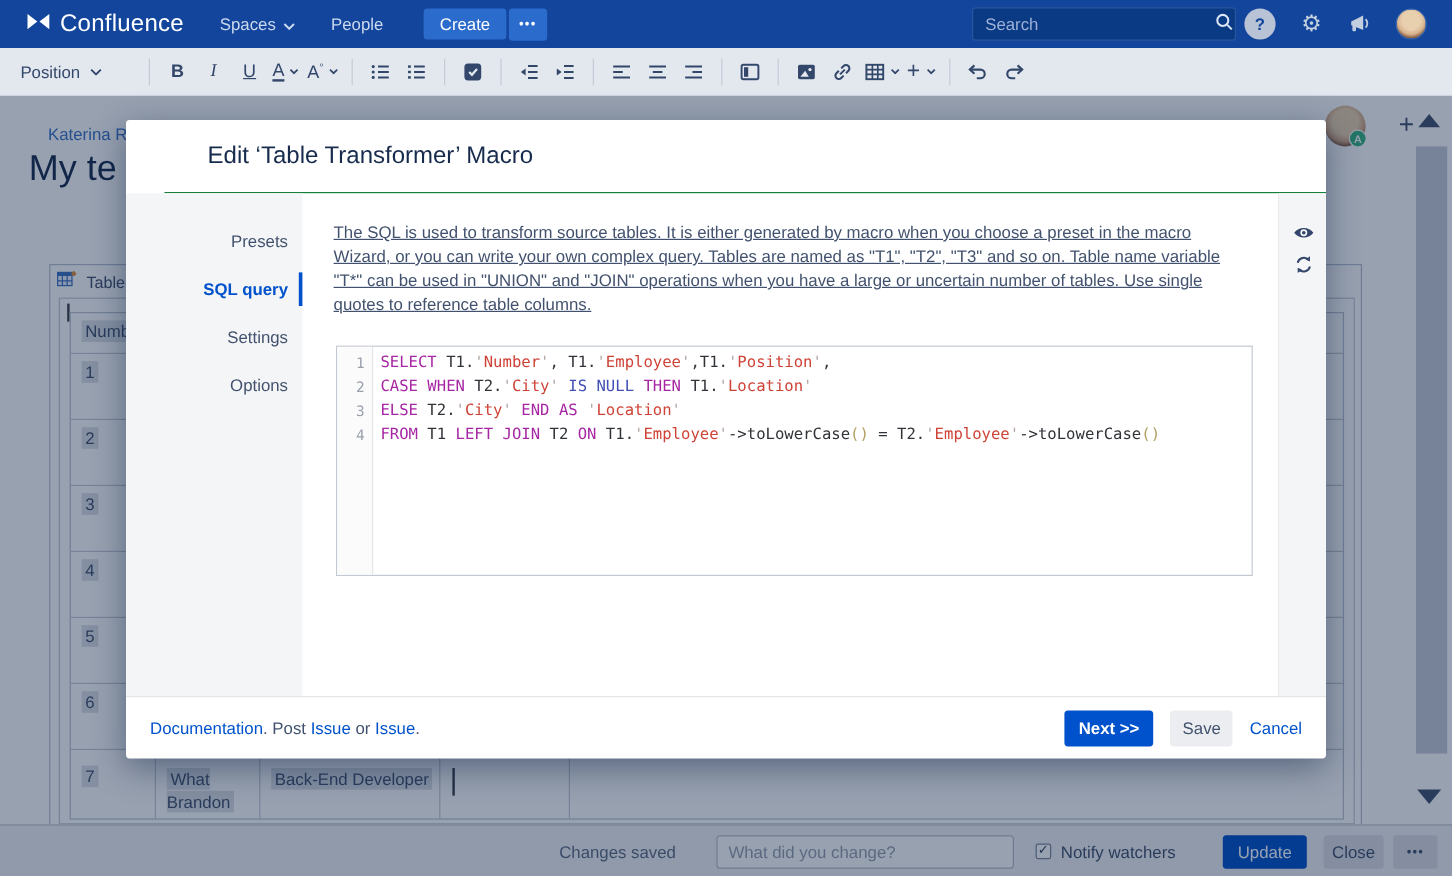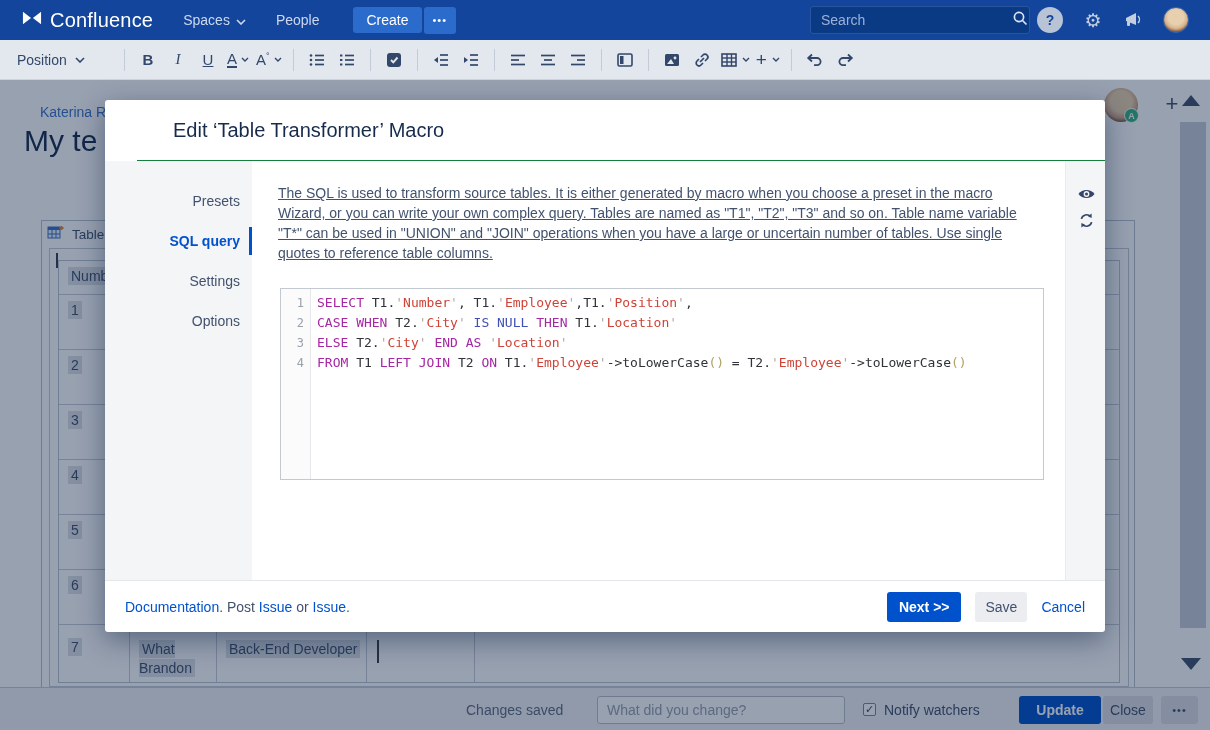--- a/index.html
+++ b/index.html
@@ -98,21 +98,21 @@
   .bb-input { position:absolute; left:597px; top:8px; width:248px; height:28px; border:1px solid #b8bfc9;
               border-radius:3px; background:#fff; font-size:14px; padding:0 9px; outline:none;
               font-family:"Liberation Sans",sans-serif; color:#344563; }
   .bb-input::placeholder { color:#97a0af; }
   .cb { position:absolute; left:863px; top:15px; width:13px; height:13px; background:#fff;
         border:1px solid #7a8699; border-radius:2px; font-size:11px; line-height:11px; text-align:center;
         color:#344563; cursor:pointer; }
   .bb-notify { position:absolute; left:884px; top:14px; }
   .bb-btn { position:absolute; top:8px; height:28px; border-radius:3px; font-size:14px; border:none;
             cursor:pointer; font-family:"Liberation Sans",sans-serif; }
-  .bb-update { left:1019px; width:82px; background:var(--accent,#0052cc); color:#fff; font-weight:bold; }
+  .bb-update { left:1019px; width:70px; background:var(--accent,#0052cc); color:#fff; font-weight:normal; }
   .bb-close { left:1103px; width:50px; background:#dcdfe4; color:#42526e; }
   .bb-more { left:1161px; width:37px; background:#dcdfe4; color:#42526e; letter-spacing:1px; font-size:11px; }
 
   
   .overlay { position:absolute; left:0; top:80px; width:1210px; height:650px;
              background:var(--overlay,rgba(9,30,66,0.42)); z-index:20; }
   .modal { position:absolute; left:105px; top:100px; width:1000px; height:532px; background:#fff;
            border-radius:3px; box-shadow:0 8px 28px rgba(9,30,66,.45); z-index:30; }
   .modal-header { height:61px; padding:19px 0 0 36px; border-bottom:1px solid #15803d;margin-left:32px; }
   .modal-title { font-size:20px; font-weight:500; color:#172b4d; }

